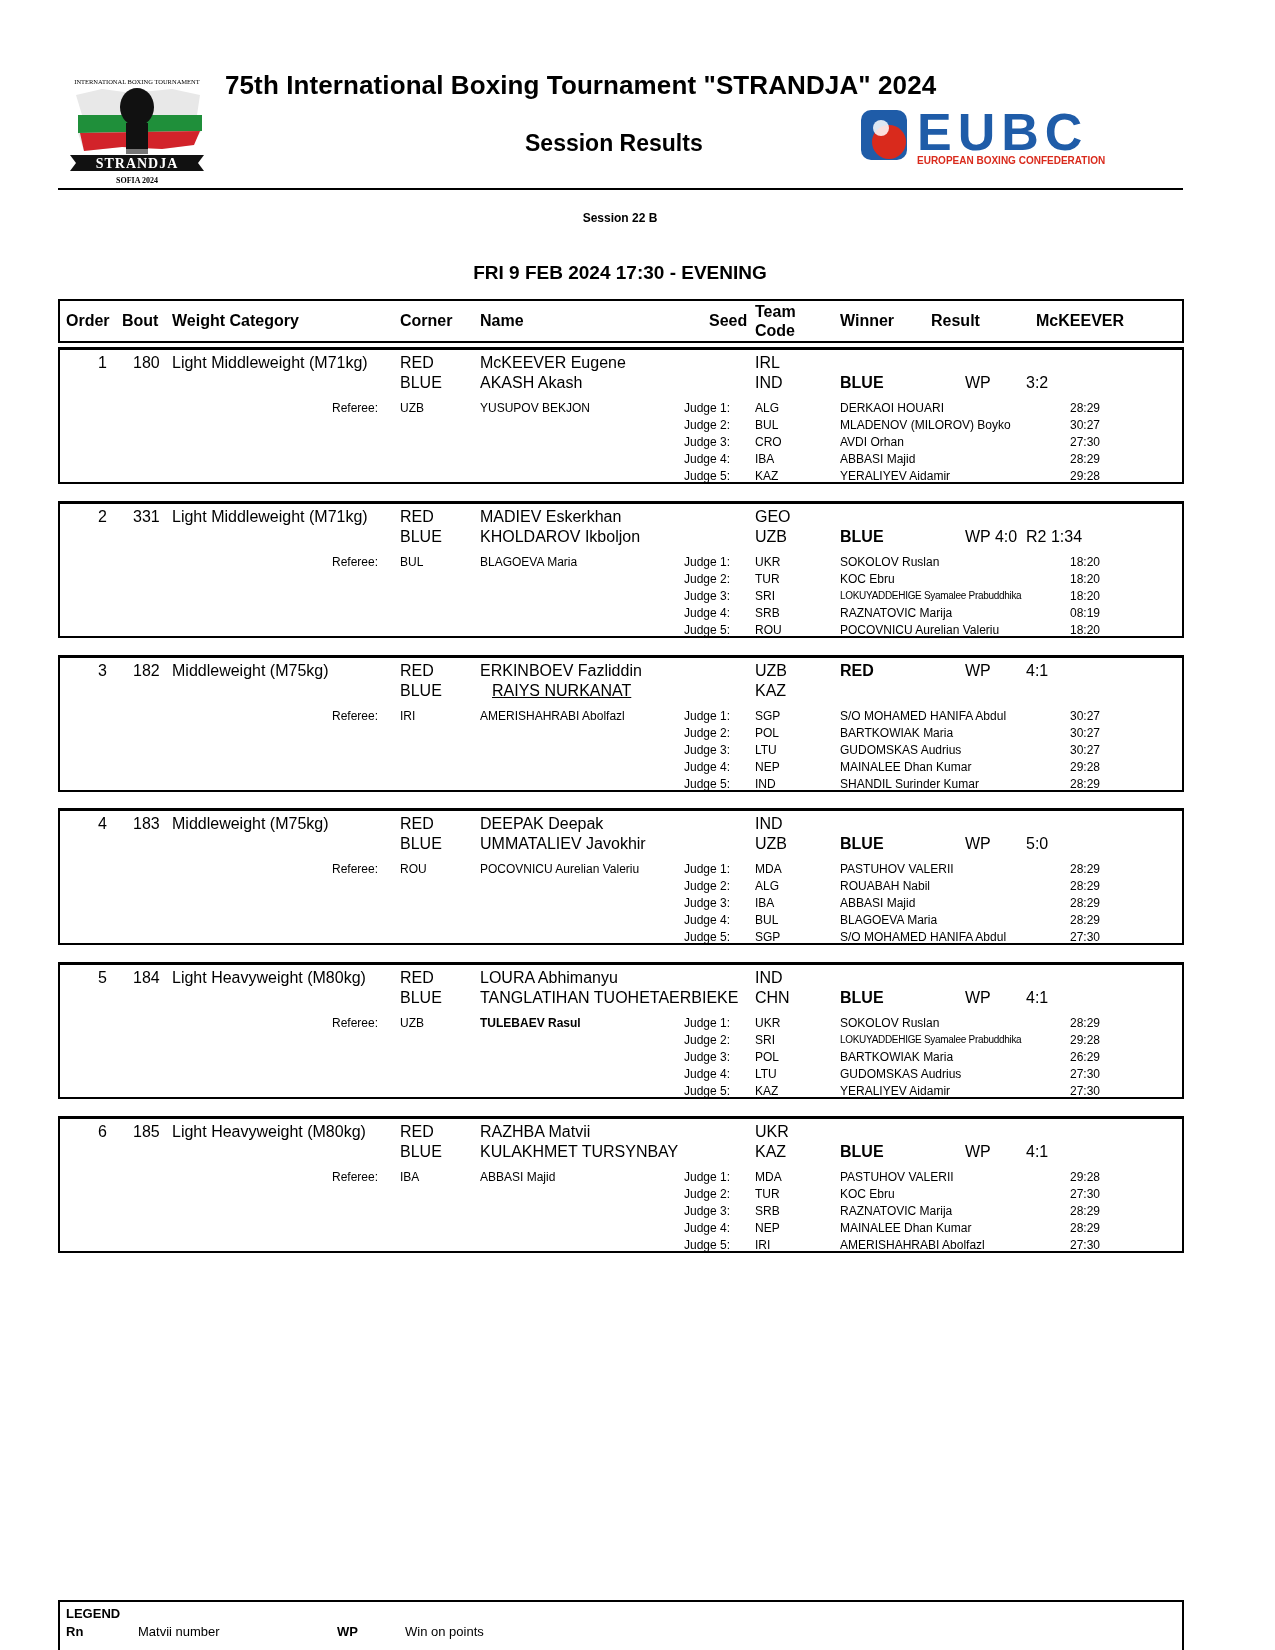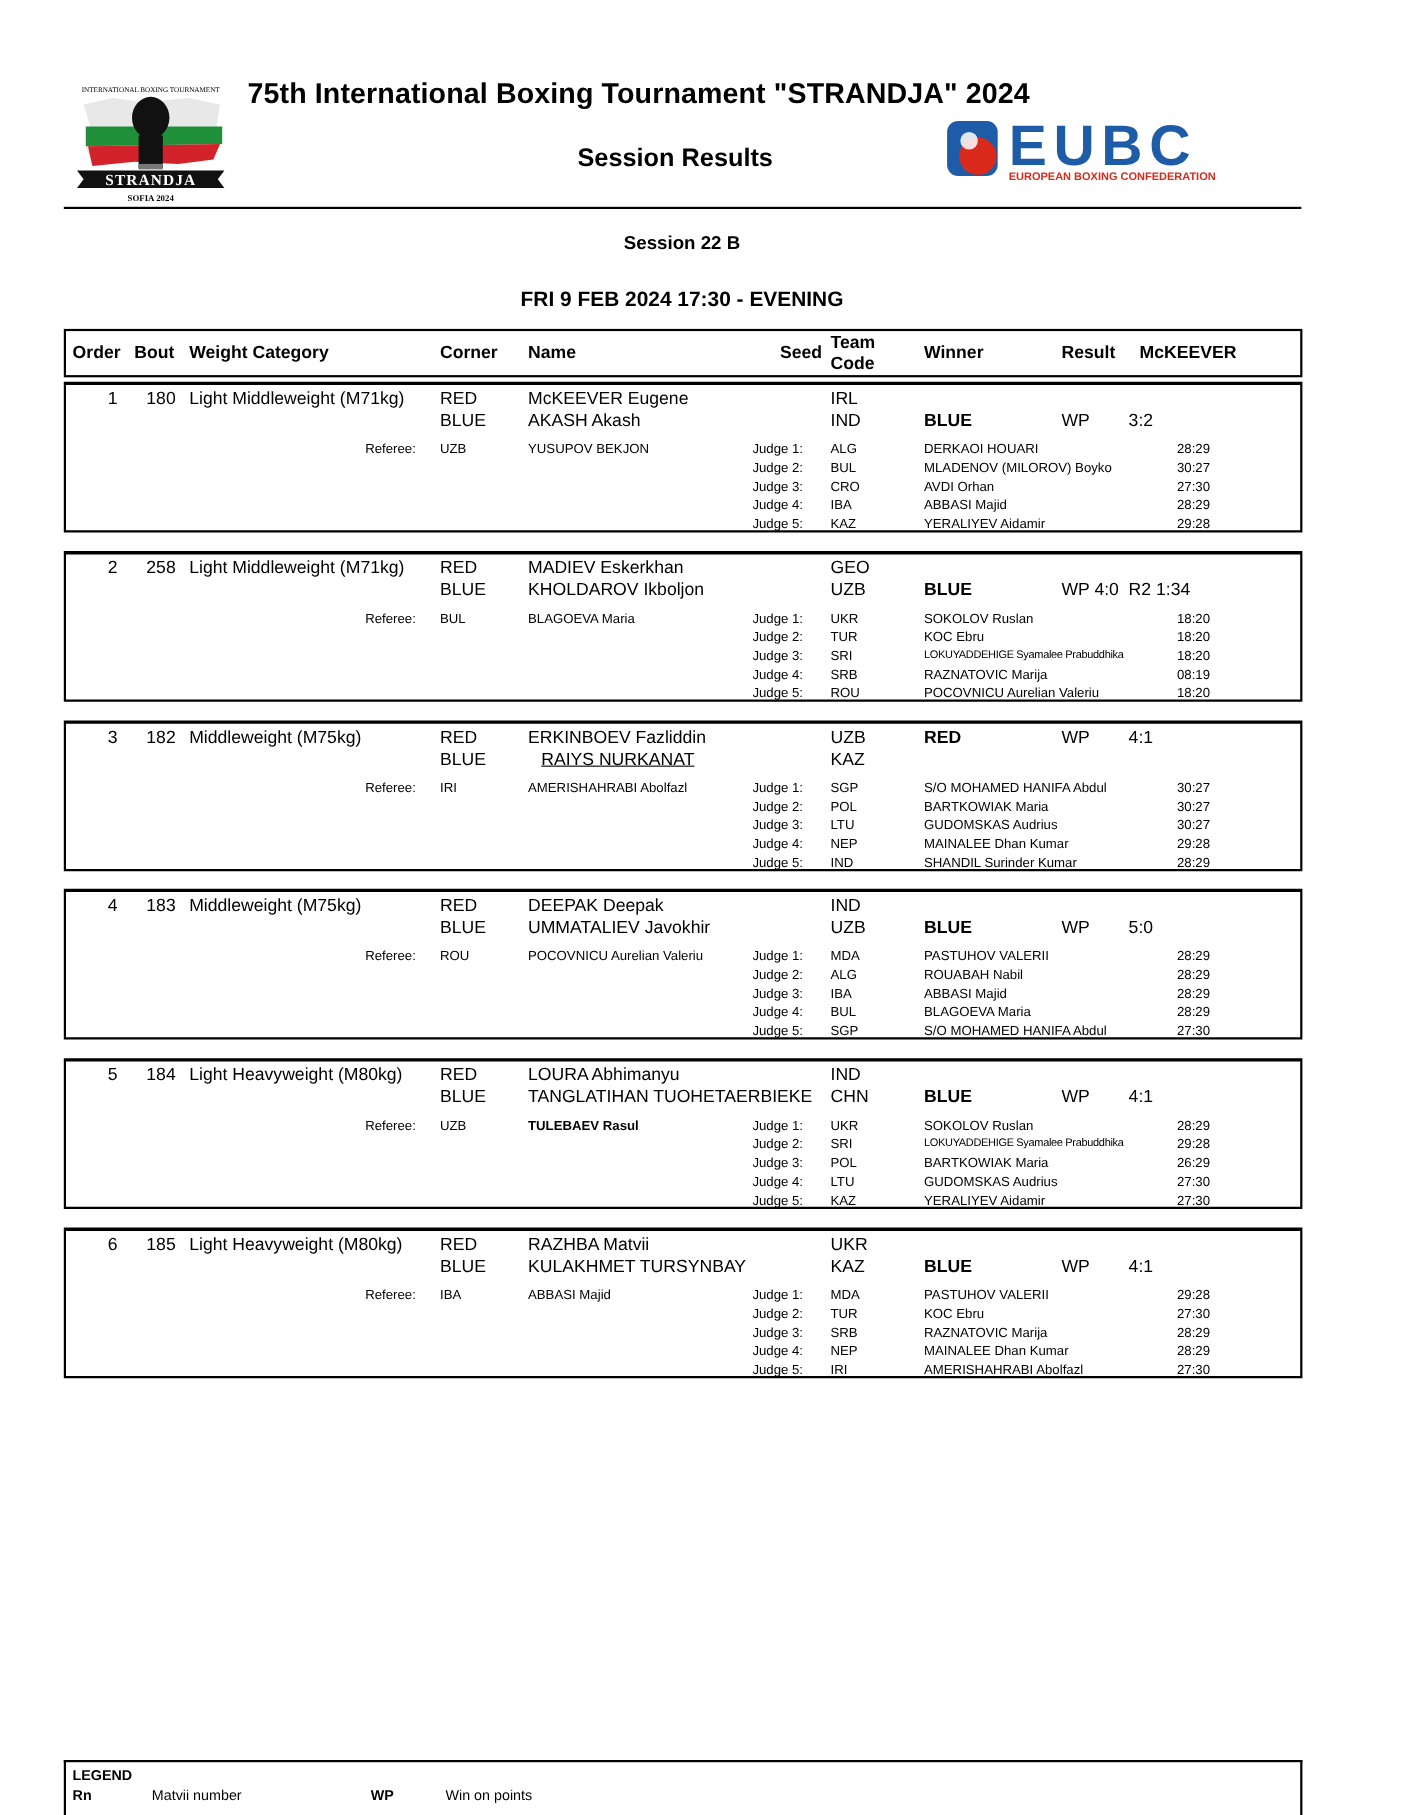--- a/index.html
+++ b/index.html
@@ -9,21 +9,21 @@
   }
   .abs { position: absolute; }
 
   
   .logo-strandja { left: 62px; top: 75px; width: 150px; height: 112px; }
   .title { left: 225px; top: 70px; font-size: 26px; font-weight: bold; white-space: nowrap; letter-spacing: 0.1px; }
   .subtitle { left: 525px; top: 130px; font-size: 23px; font-weight: bold; white-space: nowrap; }
   .logo-eubc { left: 855px; top: 108px; width: 330px; height: 62px; }
   .header-rule { left: 58px; top: 188px; width: 1125px; height: 2px; background: #000; }
 
-  .session { left: 0; width: 1240px; top: 211px; text-align: center; font-size: 17px; font-weight: bold; }
+  .session { left: 0; width: 1240px; top: 211px; text-align: center; font-size: 12px; font-weight: bold; }
   .datetime { left: 0; width: 1240px; top: 262px; text-align: center; font-size: 19px; font-weight: bold; }
 
   
   .col-head {
     left: 58px; top: 299px; width: 1122px; height: 40px;
     border: 2px solid #000; border-top-width: 2px;
   }
   .col-head span { position: absolute; font-size: 16px; font-weight: bold; white-space: nowrap; }
   .col-head .two-line { line-height: 19px; top: 1px; }
 
@@ -86,21 +86,21 @@
   <span style="left:62px; top:11px;">Bout</span>
   <span style="left:112px; top:11px;">Weight Category</span>
   <span style="left:340px; top:11px;">Corner</span>
   <span style="left:420px; top:11px;">Name</span>
   <span style="left:649px; top:11px;">Seed</span>
   <span class="two-line" style="left:695px;">
     <span style="position:static; display:block;">Team</span>
     <span style="position:static; display:block;">Code</span>
   </span>
   <span style="left:780px; top:11px;">Winner</span>
-  <span style="left:905px; top:11px;">Result</span>
+  <span style="left:871px; top:11px;">Result</span>
   <span style="left:976px; top:11px;">McKEEVER</span>
 </div>
 
 <div id="bouts">
     <div class="bout" style="top: 347px;">
     <span class="main" style="left:38px; top:4px;">1</span>
     <span class="main" style="left:73px; top:4px;">180</span>
     <span class="main" style="left:112px; top:4px;">Light Middleweight (M71kg)</span>
 
     <span class="main" style="left:340px; top:4px;">RED</span>
@@ -137,21 +137,21 @@
         <span class="small" style="left: 780px; top: 102px;">ABBASI Majid</span>
         <span class="small" style="left: 1010px; top: 102px;">28:29</span>
         <span class="small" style="left: 624px; top: 119px;">Judge 5:</span>
         <span class="small" style="left: 695px; top: 119px;">KAZ</span>
         <span class="small" style="left: 780px; top: 119px;">YERALIYEV Aidamir</span>
         <span class="small" style="left: 1010px; top: 119px;">29:28</span>
       </div>
   </div>
     <div class="bout" style="top: 501px;">
     <span class="main" style="left:38px; top:4px;">2</span>
-    <span class="main" style="left:73px; top:4px;">258</span>
+    <span class="main" style="left:73px; top:4px;">331</span>
     <span class="main" style="left:112px; top:4px;">Light Middleweight (M71kg)</span>
 
     <span class="main" style="left:340px; top:4px;">RED</span>
     <span class="main" style="left:420px; top:4px;">MADIEV Eskerkhan</span>
     <span class="main" style="left:695px; top:4px;">GEO</span>
 
     <span class="main" style="left:340px; top:24px;">BLUE</span>
     <span class="main" style="left:420px; top:24px;">KHOLDAROV Ikboljon</span>
     <span class="main" style="left:695px; top:24px;">UZB</span>
 

